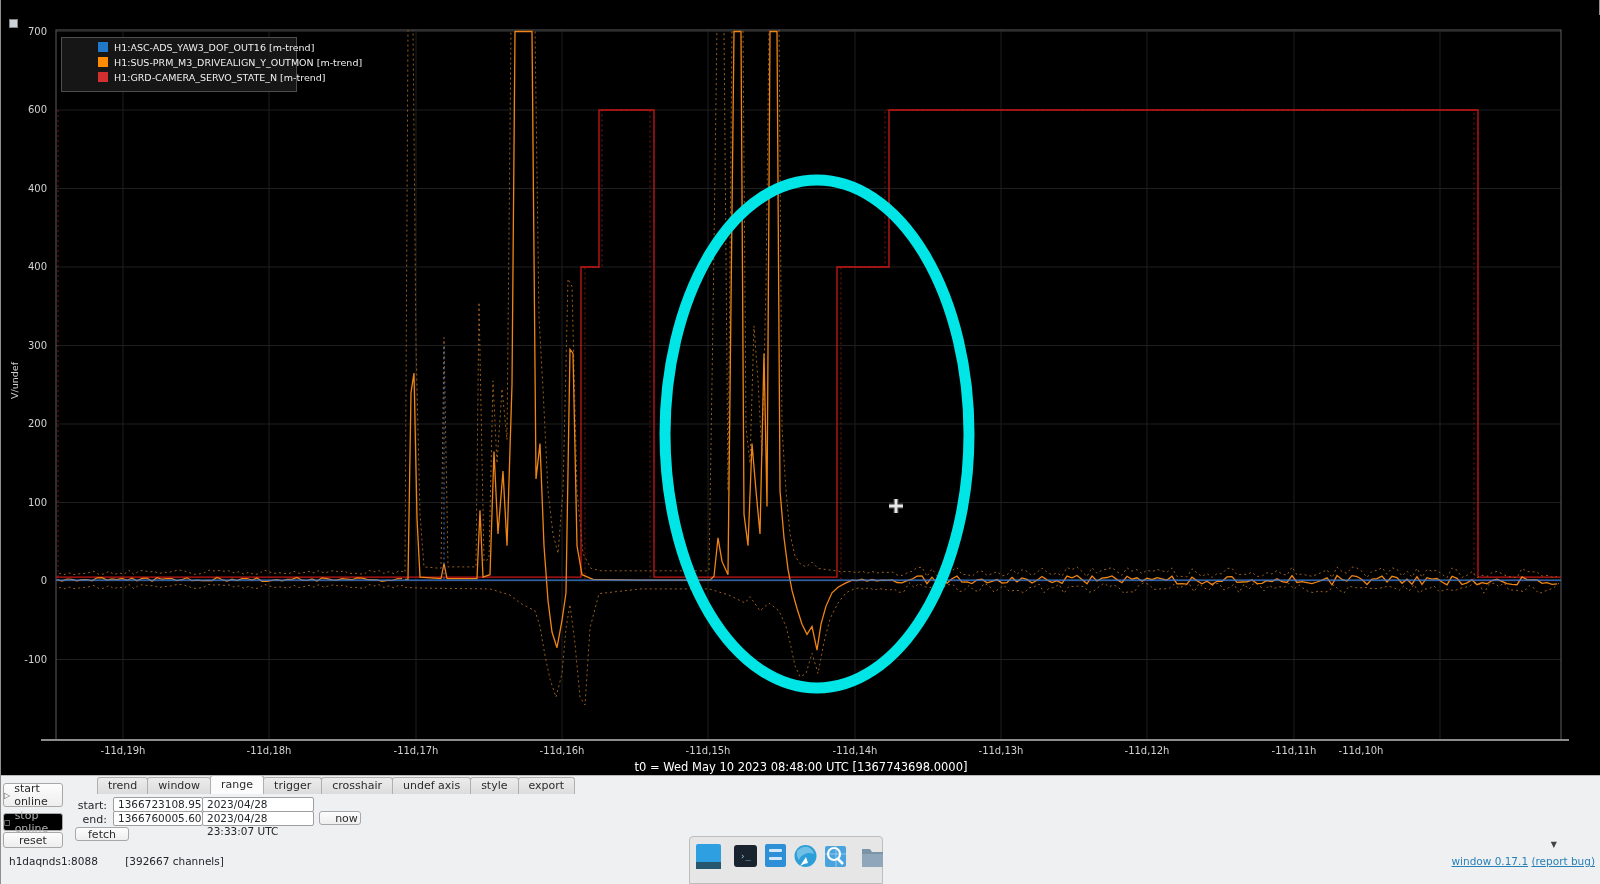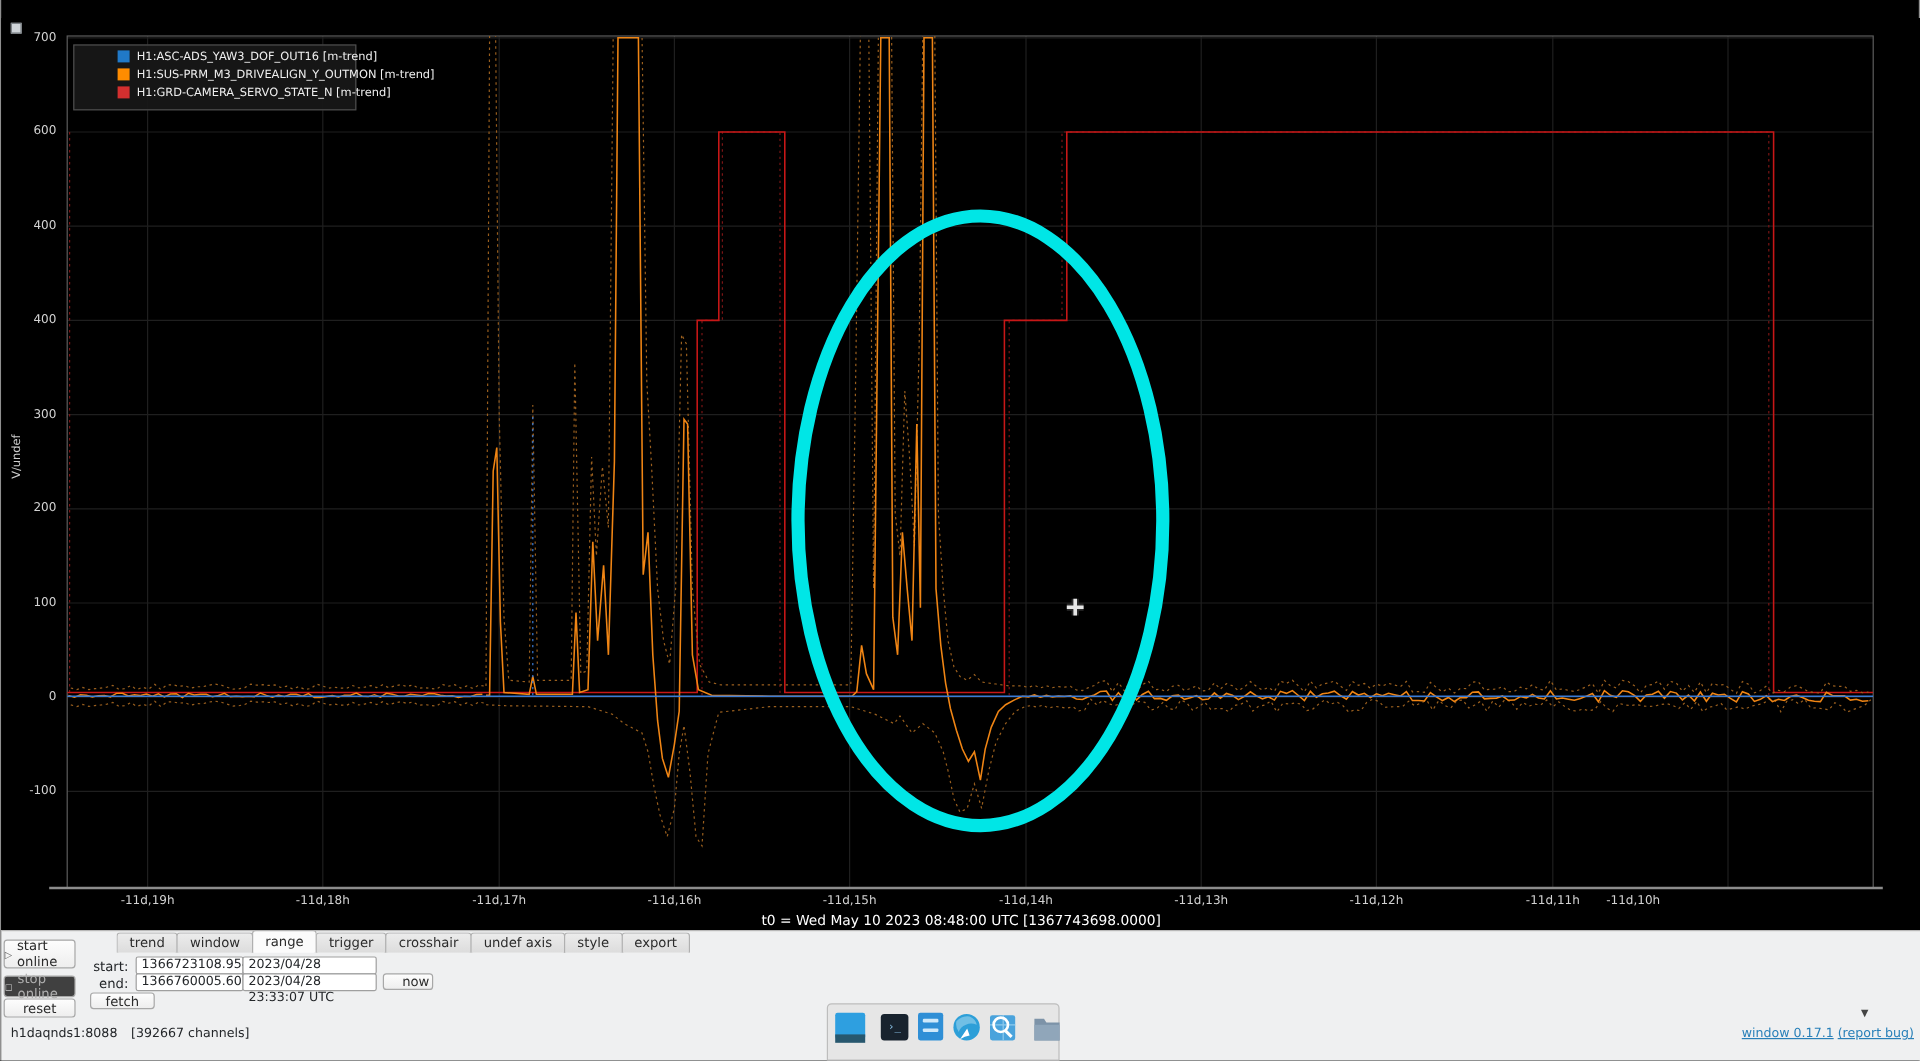--- a/index.html
+++ b/index.html
@@ -24,21 +24,21 @@
   .x-tick{position:absolute;top:730px;transform:translateX(-50%);font-size:10px;color:#d2d2d2;}
   .t0-label{position:absolute;left:0;top:745px;width:1600px;text-align:center;font-size:11.5px;color:#fff;}
   
   .panel{position:absolute;left:0;top:775px;width:1600px;height:109px;background:#eff0f1;border-top:1px solid #b8b8b8;box-sizing:border-box;}
   .tabs{position:absolute;left:72px;top:1px;display:flex;align-items:flex-end;height:17px;padding-left:24px;}
   .tab{font-size:11px;color:#2b2b2b;background:linear-gradient(#ececec,#dcdcdc);border:1px solid #b0b0b0;border-bottom:none;padding:2px 10px 2px 10px;margin-right:-1px;border-radius:3px 3px 0 0;height:12px;line-height:12px;}
   .tab.active{background:#fbfbfb;height:14px;line-height:14px;position:relative;z-index:2;}
   .form-label{position:absolute;font-size:11px;color:#232629;text-align:right;width:40px;}
   .field{position:absolute;background:#fff;border:1px solid #9f9f9f;border-radius:2px;font-size:10.5px;color:#232629;padding:0 4px;height:13px;line-height:13px;box-sizing:content-box;}
   .btn{position:absolute;background:linear-gradient(#fdfdfd,#eeeeee);border:1px solid #a8a8a8;border-radius:3px;font-size:11px;color:#2b2b2b;display:flex;align-items:center;justify-content:center;gap:4px;box-sizing:border-box;}
-  .btn.disabled{color:#b0b0b0;background:#404040;}
+  .btn.disabled{color:#b0b0b0;background:#000000;}
   .btn .mini-ic{font-size:8px;color:#666;}
   .btn.disabled .mini-ic{color:#c4c4c4;}
   .statusbar{position:absolute;left:0;top:73px;width:1600px;height:36px;font-size:10.5px;color:#232629;}
   .status-left{position:absolute;left:8px;top:6px;}
   .status-right{position:absolute;right:6px;top:6px;}
   .link{color:#2980b9;text-decoration:underline;}
   .scroll-arrow{position:absolute;right:44px;top:64px;font-size:8px;color:#444;}
   
   .taskbar{position:absolute;left:688px;top:836px;width:194px;height:48px;background:#e6e6e6;border:1px solid #bdbdbd;border-radius:4px 4px 0 0;display:flex;align-items:flex-start;gap:5px;padding:5px 6px 0 6px;box-sizing:border-box;z-index:5;}
   .tb-sep{width:1px;height:28px;background:#b2b2b2;margin:0 1px;}
@@ -175,21 +175,21 @@
       <span class="mini-ic">◻</span>
       <span>stop online</span>
     </div>
     <div class="btn" style="left:2px;top:56px;width:60px;height:16px;">reset</div>
 
     <div class="scroll-arrow">▼</div>
 
     <div class="statusbar">
       <div class="status-left">
         <span>h1daqnds1:8088</span>
-        <span style="margin-left:8px;">[392667 channels]</span>
+        <span style="margin-left:24px;">[392667 channels]</span>
       </div>
       <div class="status-right">
         <span class="link">window 0.17.1</span>
         <span class="link">(report bug)</span>
       </div>
     </div>
   </div>
 
   <div class="taskbar">
     <div class="tb-icon">

